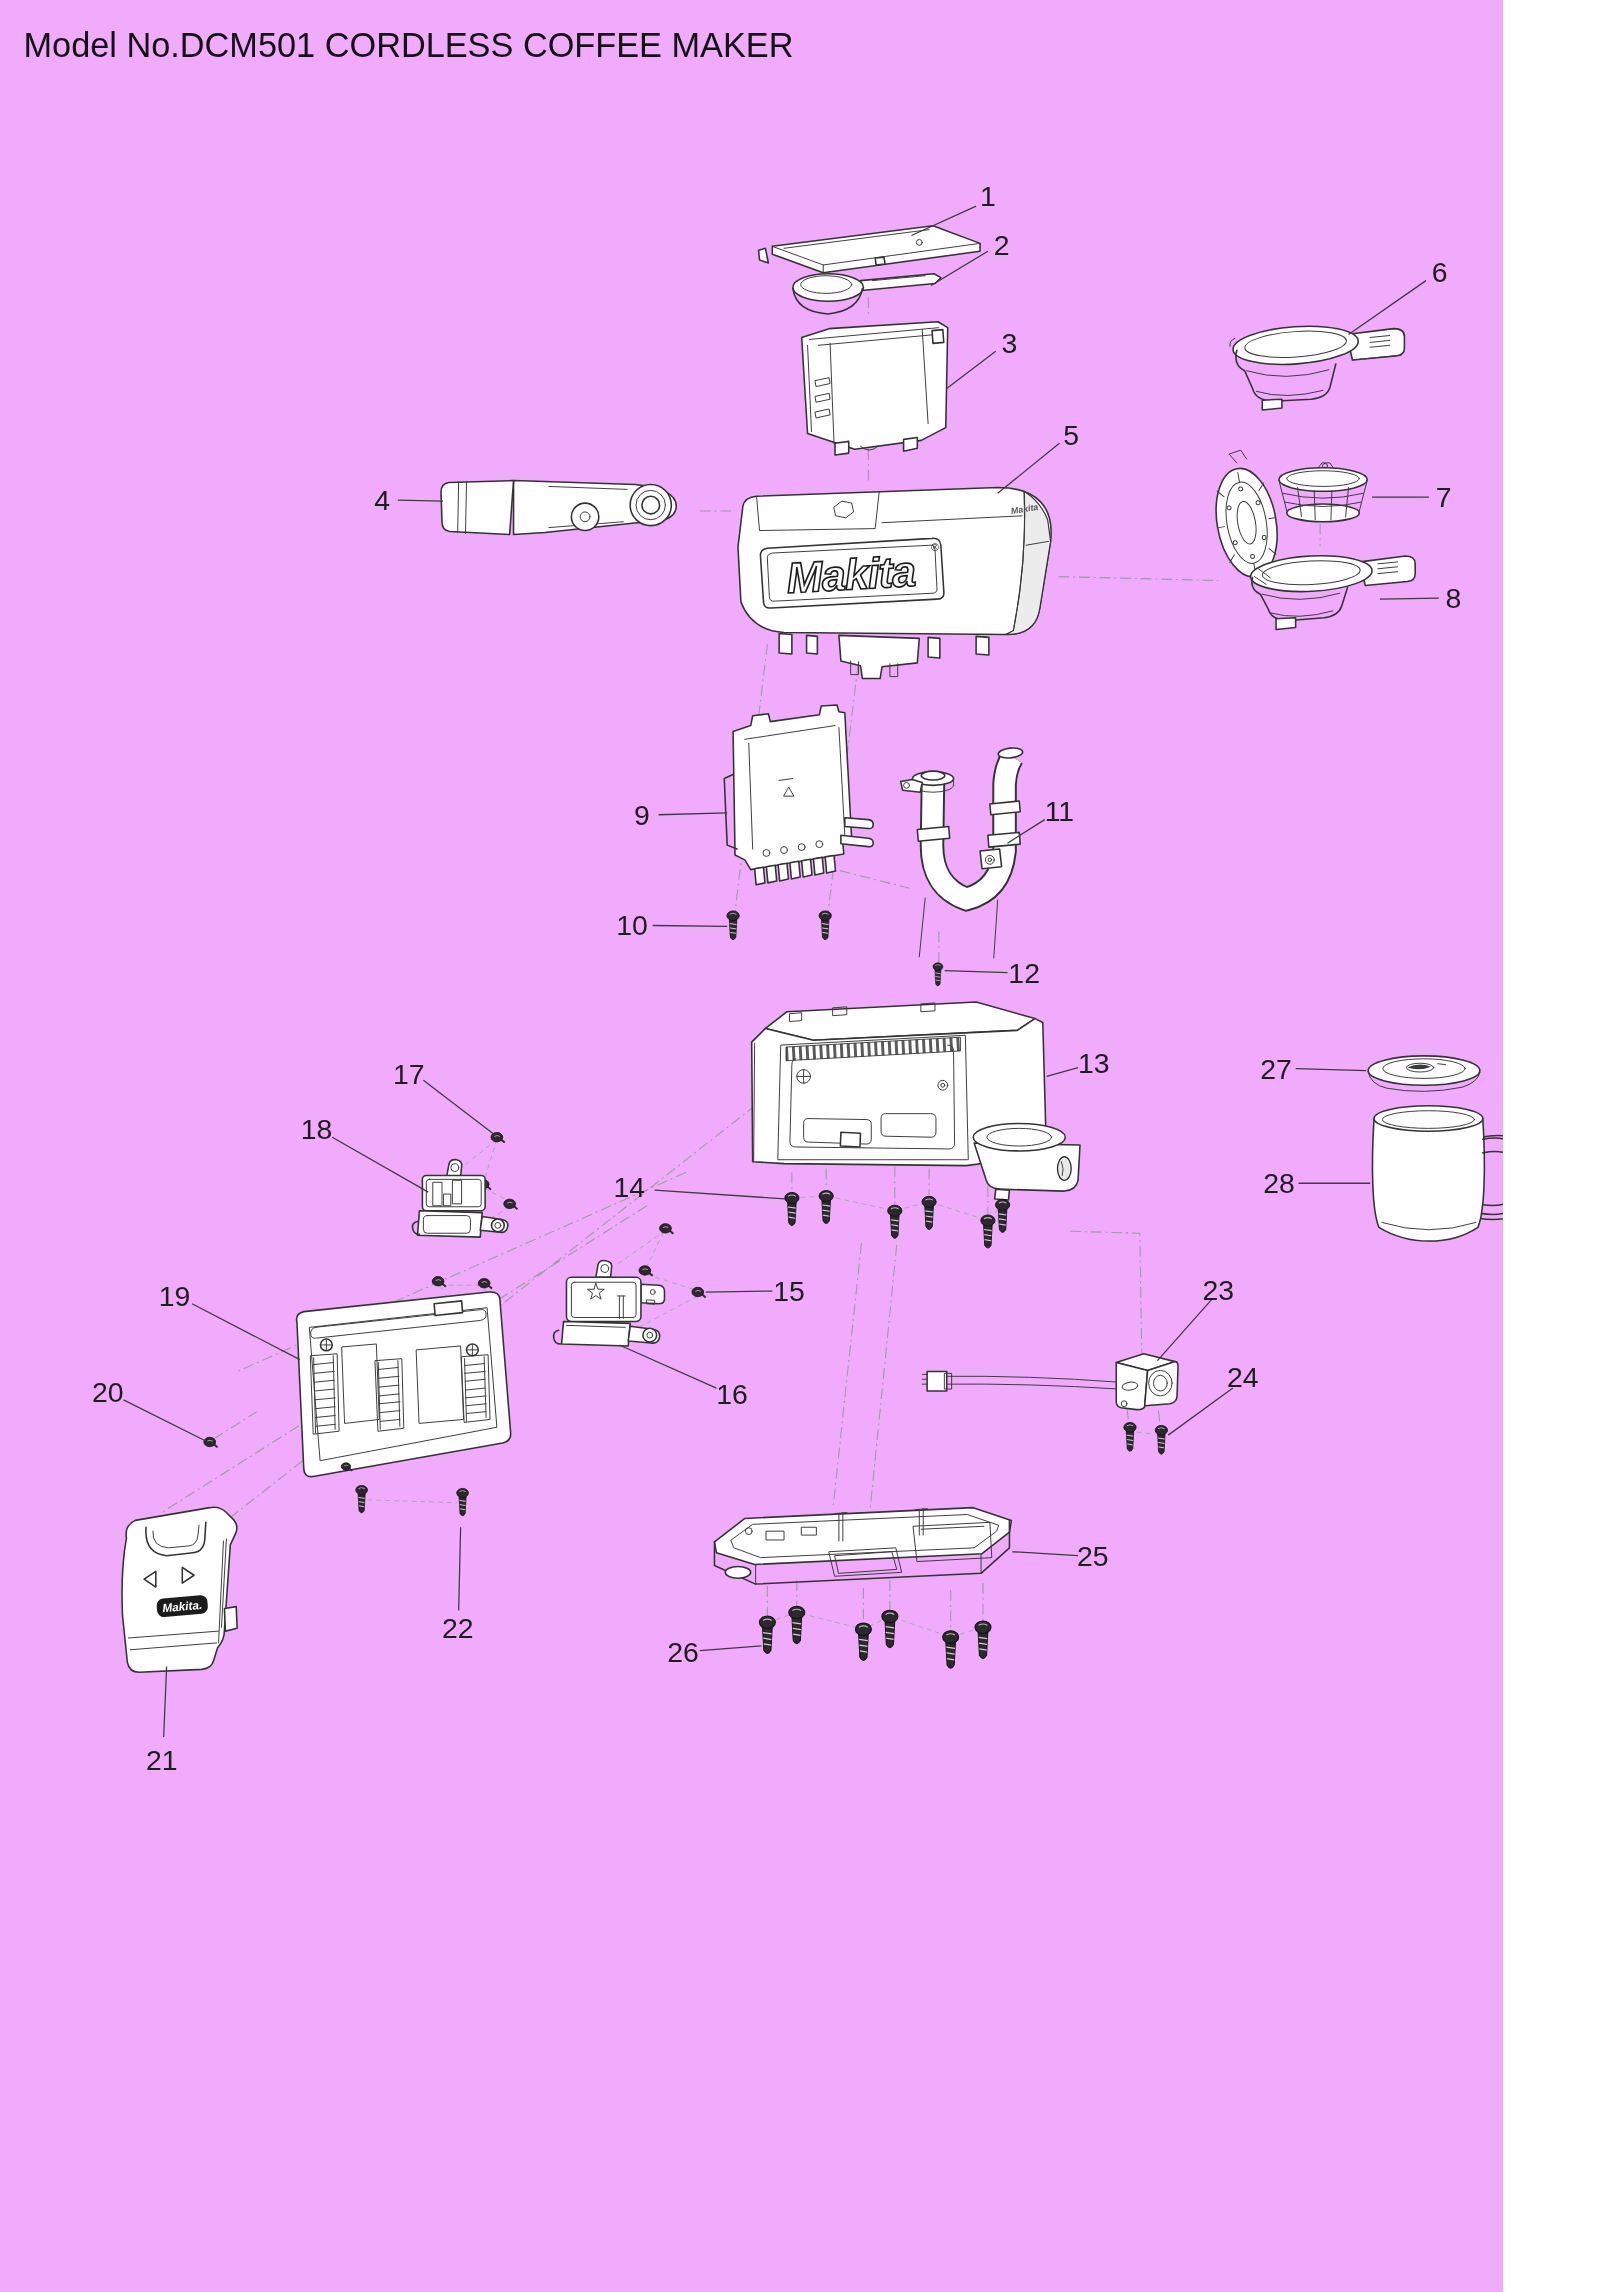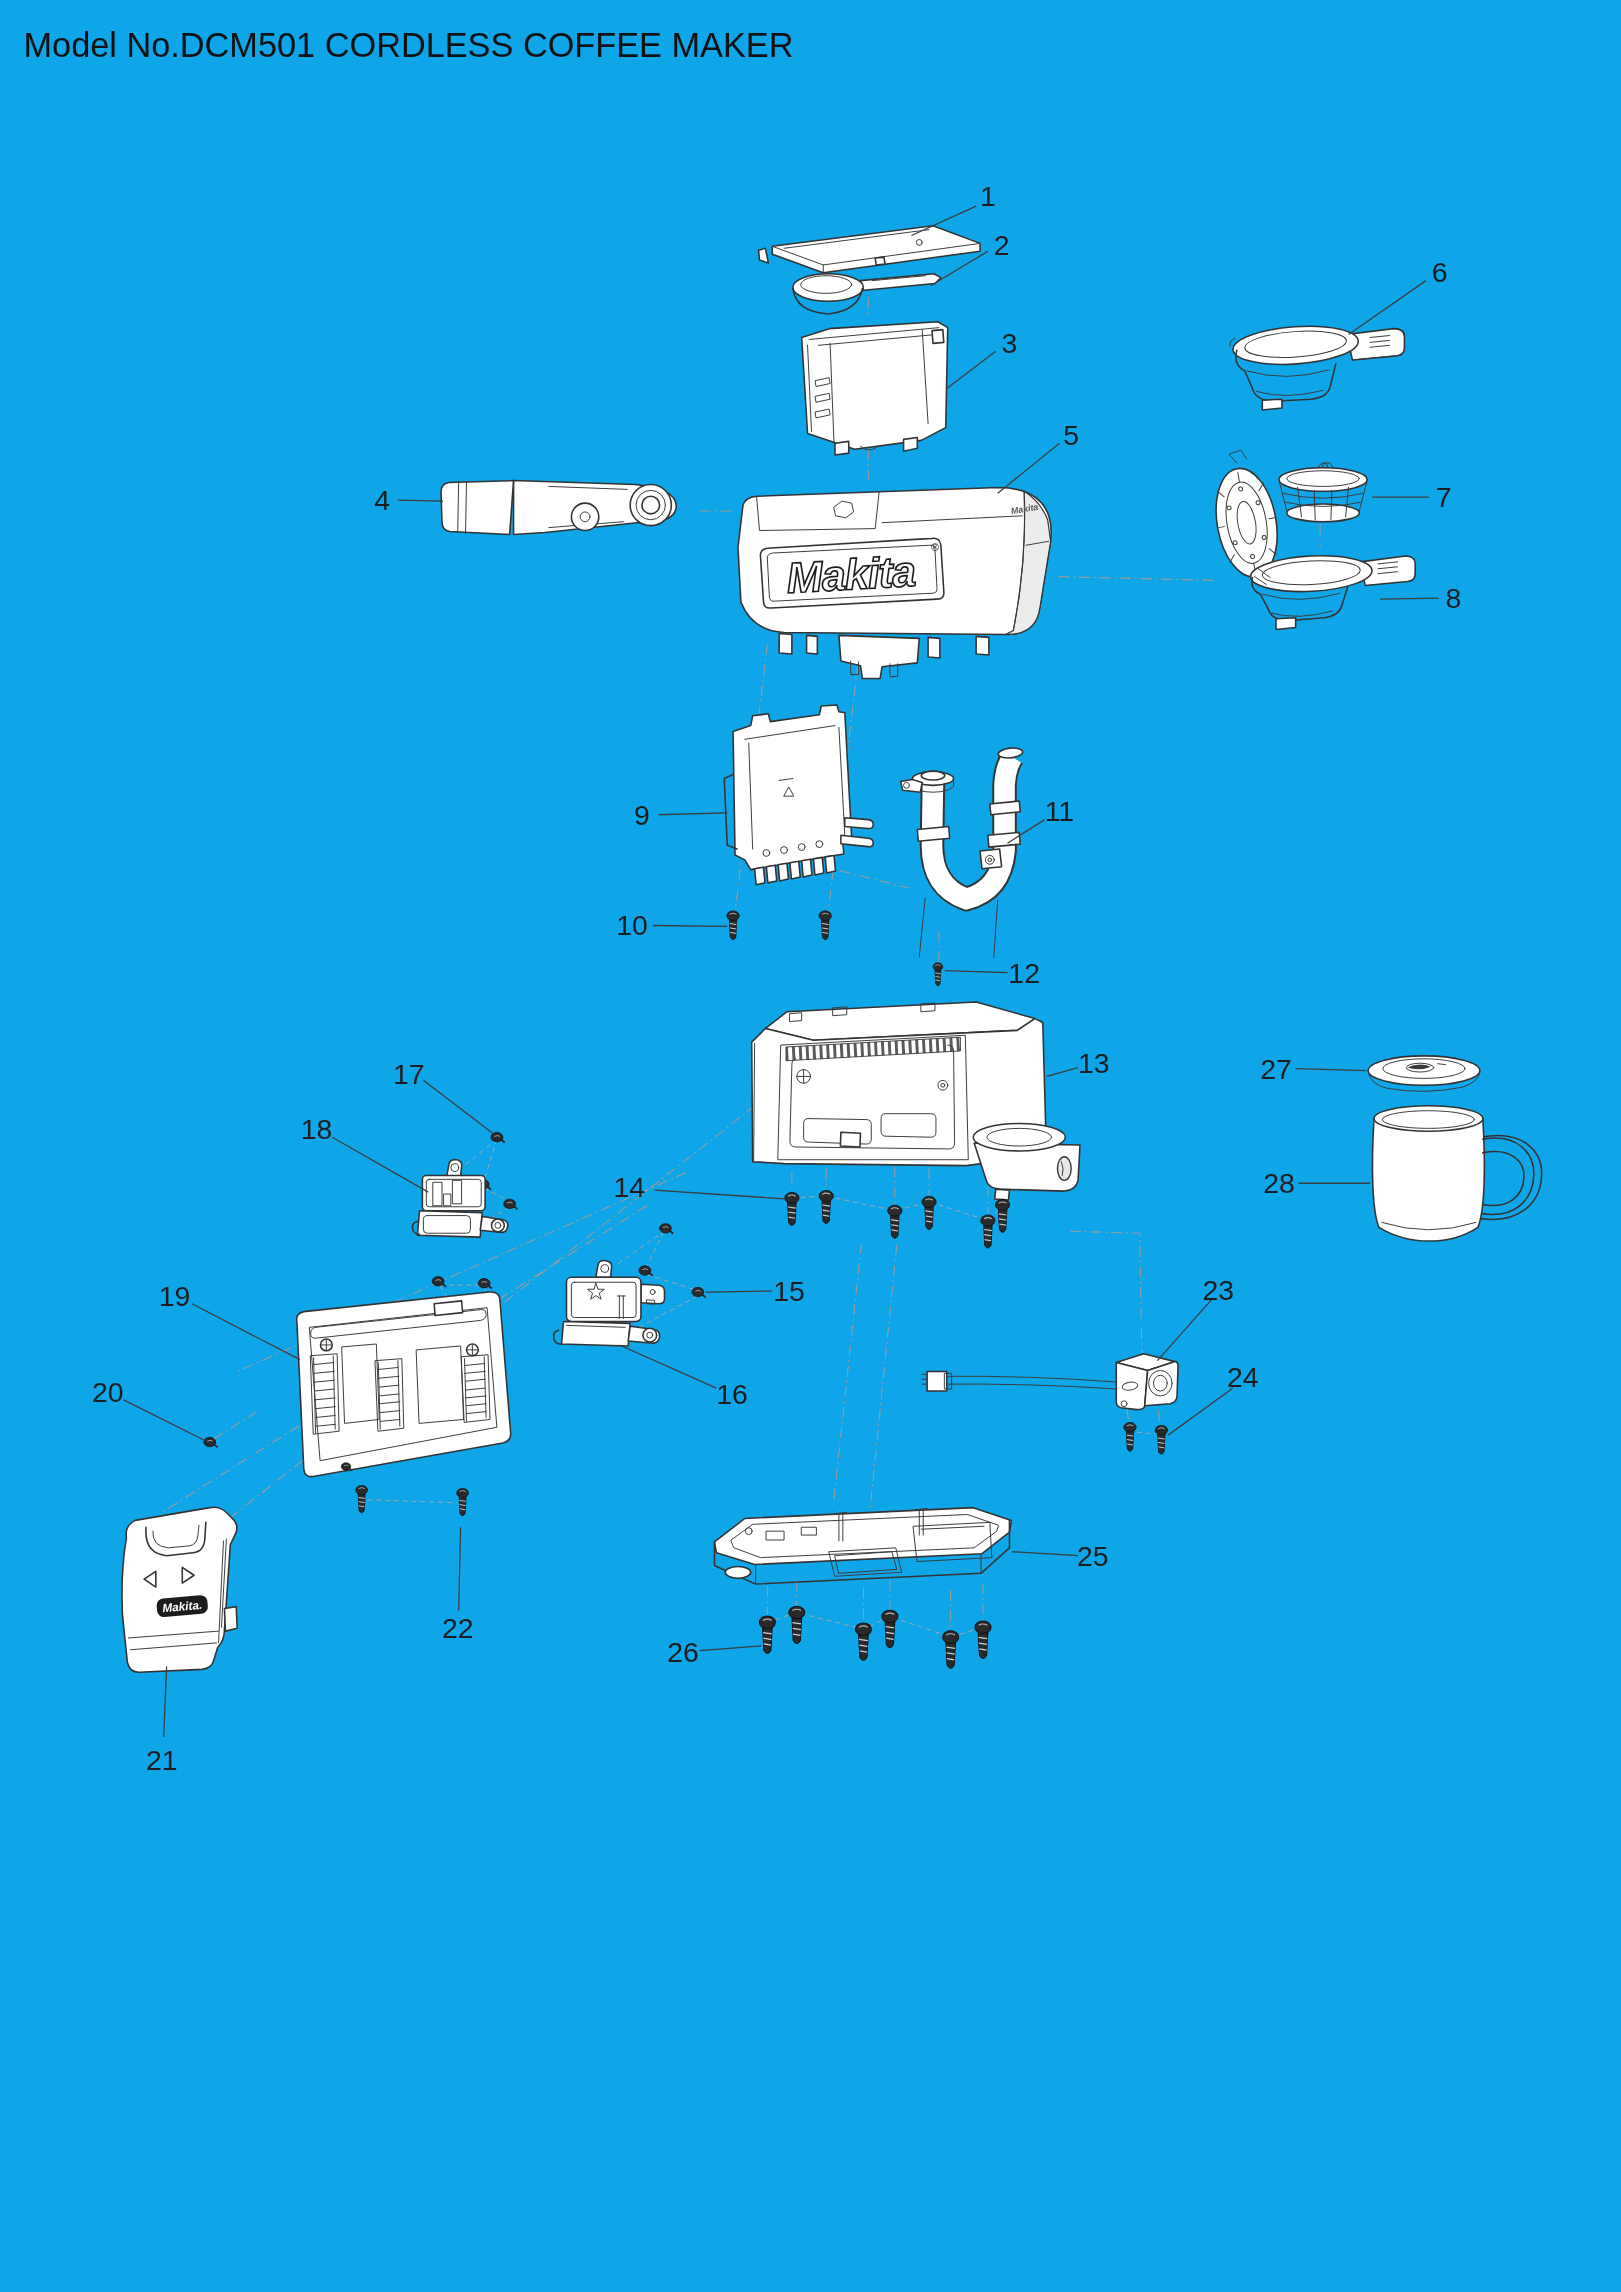--- a/index.html
+++ b/index.html
@@ -1,16 +1,16 @@
 <!DOCTYPE html>
 <html><head>
 <meta charset="utf-8">
 <style>
   html,body { margin:0; padding:0; background:#fff; }
-  .page { position:relative; width:1621px; height:2293px; background:#0ea5e9; overflow:hidden;
+  .page { position:relative; width:1503px; height:2293px; background:#f0abfc; overflow:hidden;
           font-family:"Liberation Sans", sans-serif; }
   .page svg { position:absolute; left:0; top:0; }
   .part  { fill:#ffffff; stroke:#333333; stroke-width:1.6; stroke-linejoin:round; stroke-linecap:round; }
   .thin  { fill:none; stroke:#3a3a3a; stroke-width:1; stroke-linejoin:round; stroke-linecap:round; }
   .nofill{ fill:none; stroke:#333333; stroke-width:1.6; stroke-linejoin:round; stroke-linecap:round; }
   .shade { fill:#ececec; stroke:#333333; stroke-width:1.2; }
   .leader{ fill:none; stroke:#3c3c3c; stroke-width:1.3; }
   .cline { fill:none; stroke:#9c9c9c; stroke-width:1.1; stroke-dasharray:11 4 2 4; }
   .dash  { fill:none; stroke:#a8a8a8; stroke-width:1; stroke-dasharray:5 4; }
   .co    { font-family:"Liberation Sans",sans-serif; font-size:29px; fill:#1d1d1d; text-anchor:middle; dominant-baseline:central; }

